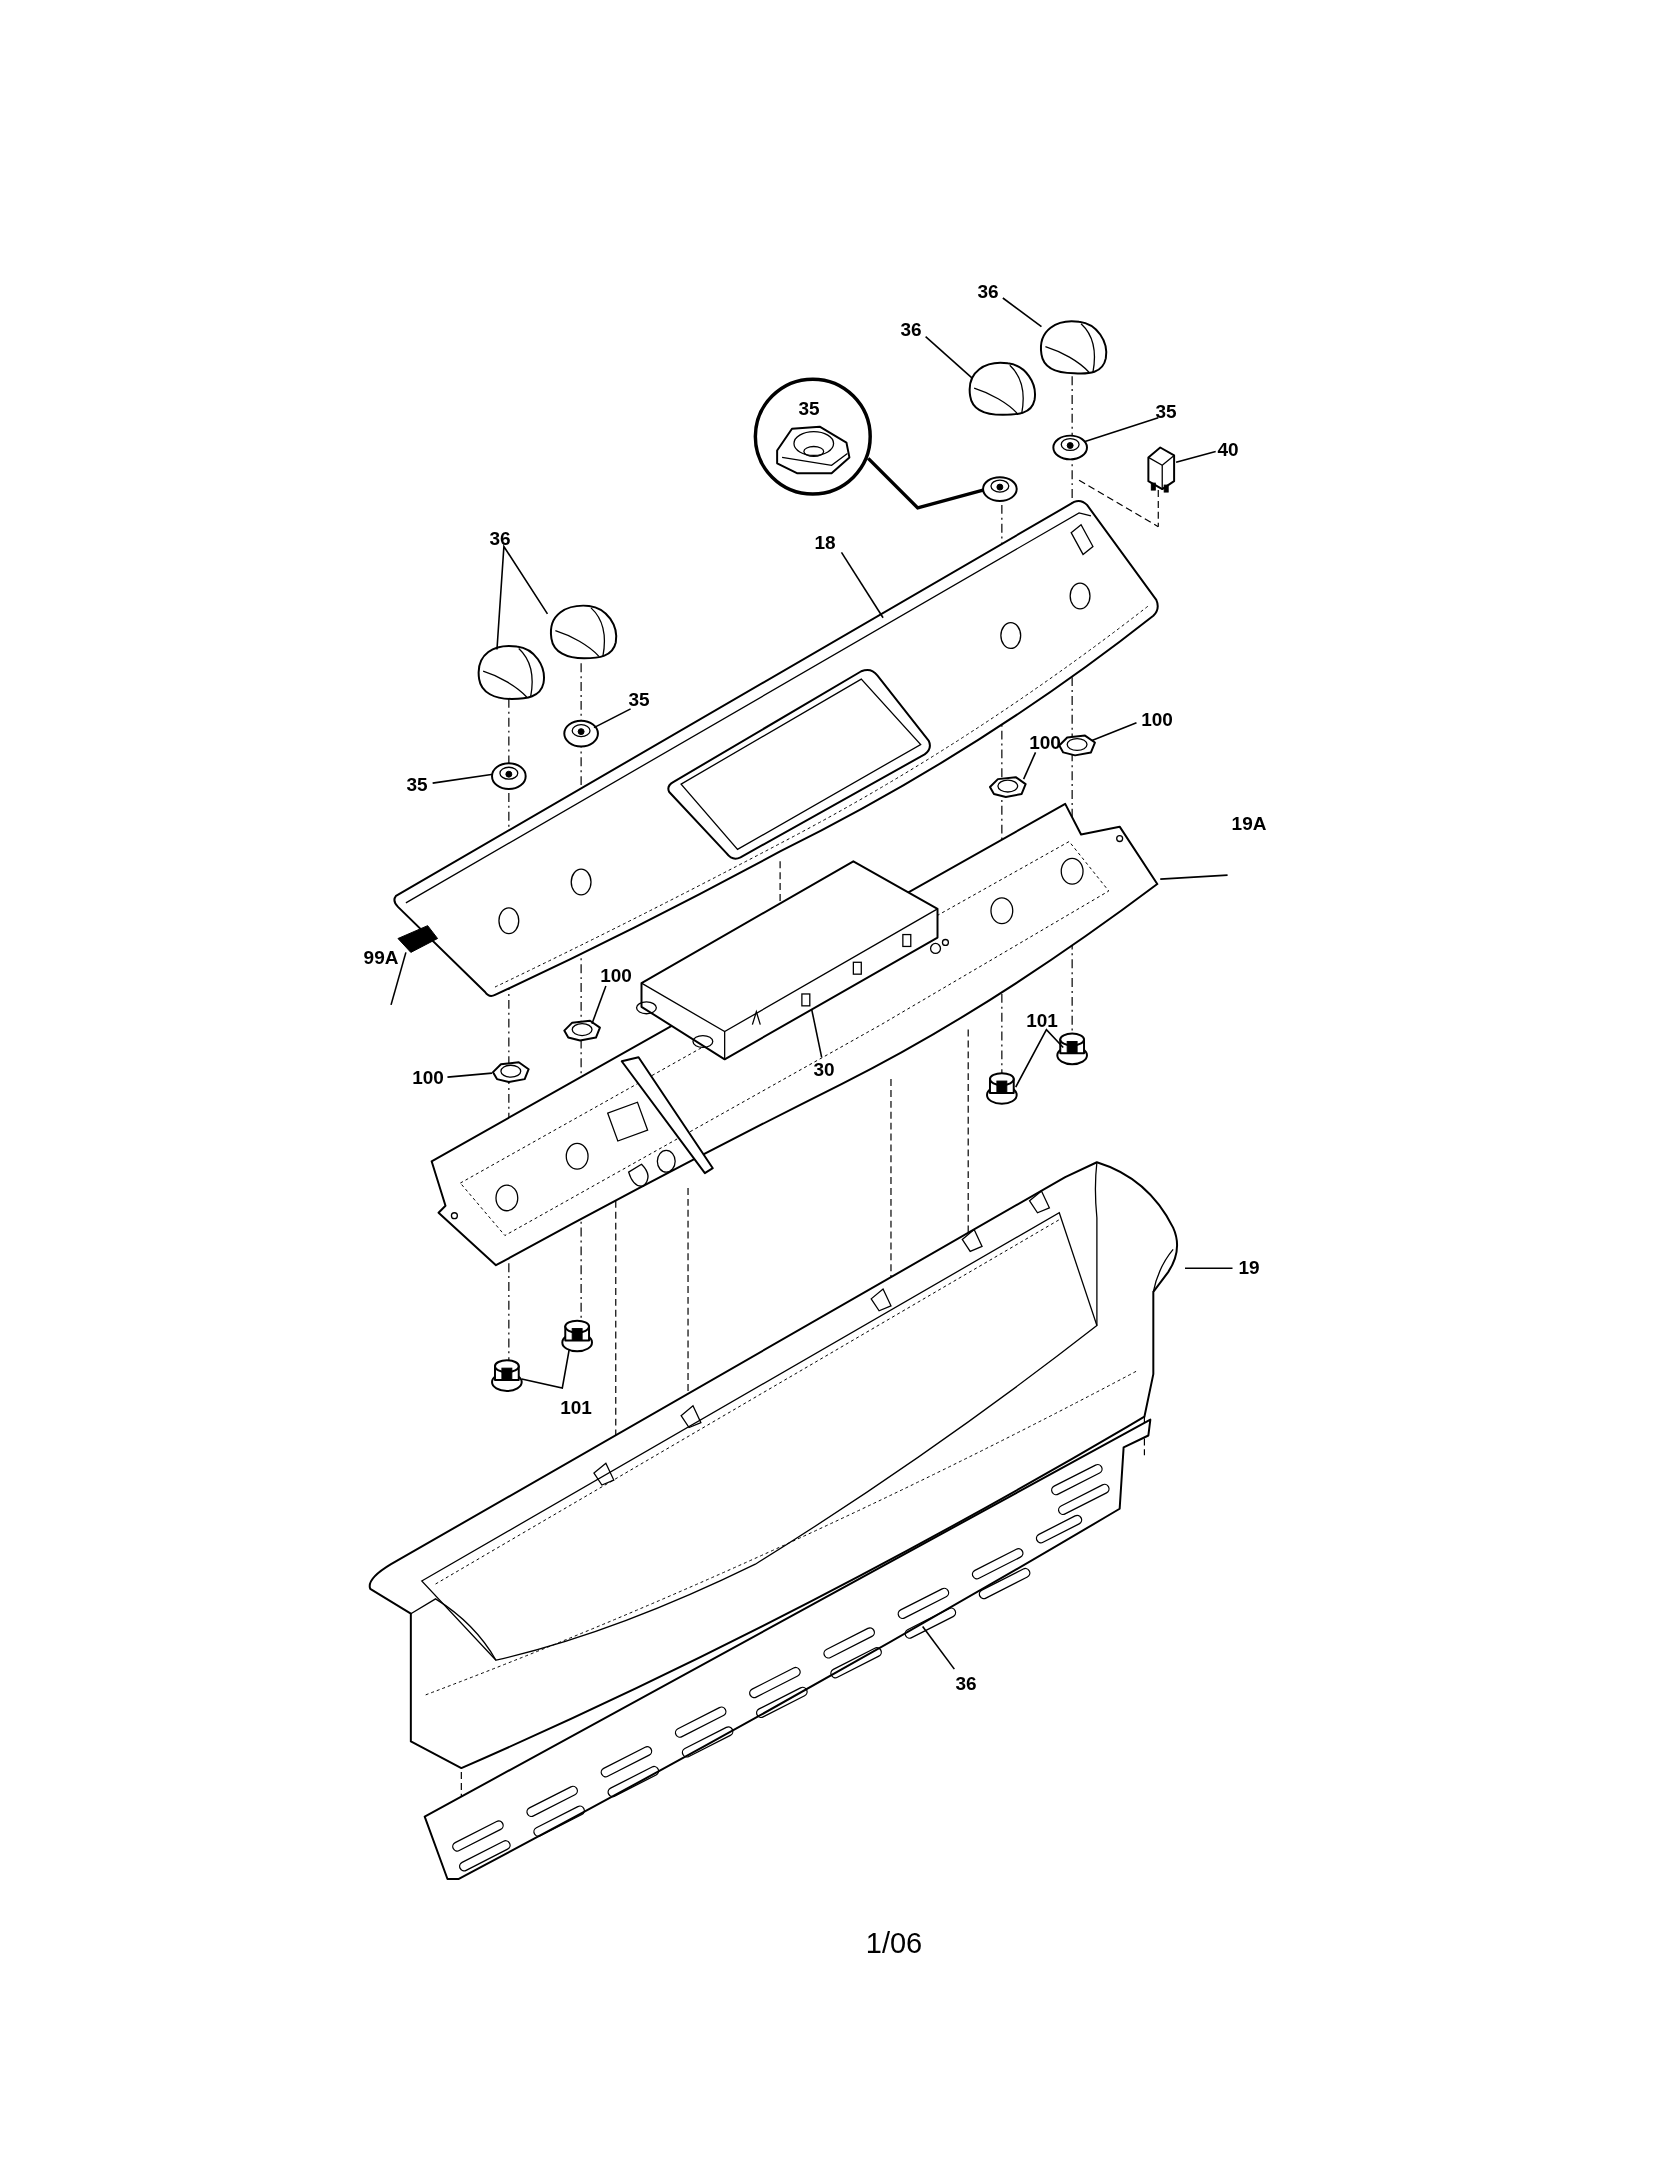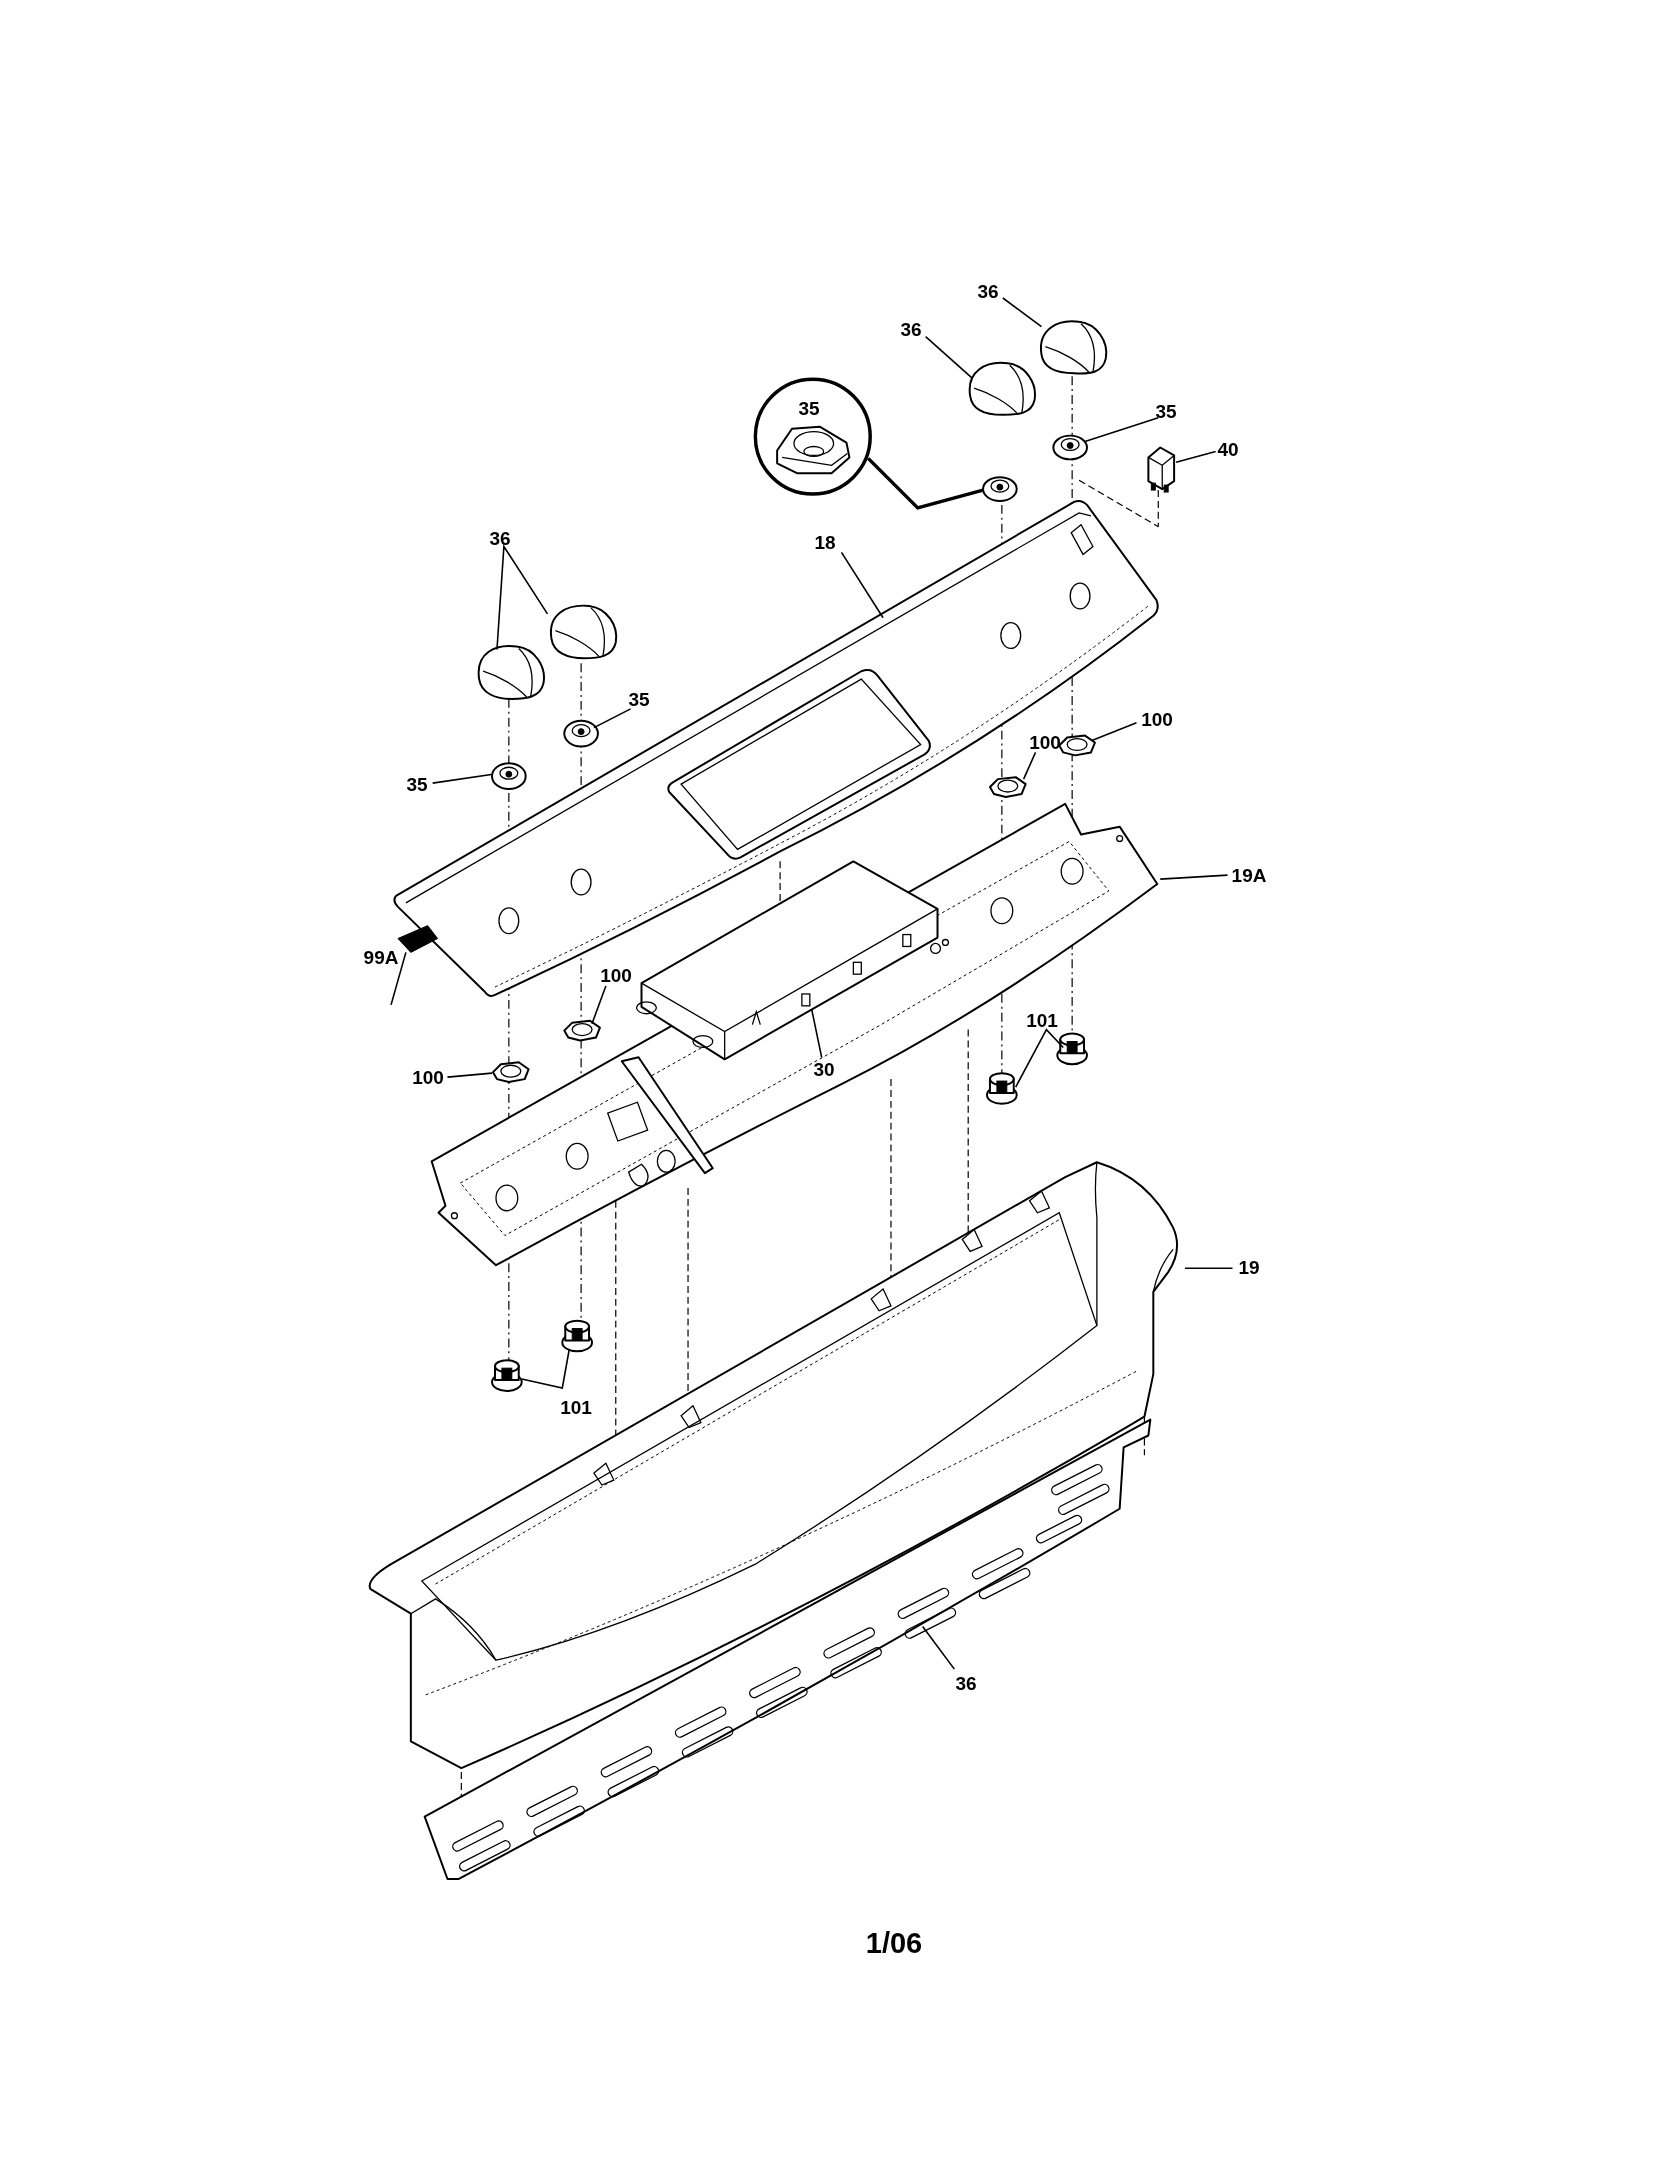--- a/index.html
+++ b/index.html
@@ -1,19 +1,19 @@
 <!DOCTYPE html>
 <html><head>
 <meta charset="utf-8">
 <style>
   html, body { margin:0; padding:0; background:#ffffff; }
   body { width:1679px; height:2178px; position:relative; overflow:hidden; font-family:"Liberation Sans", sans-serif; }
   #diagram { position:absolute; left:0; top:0; width:1679px; height:2178px;border-radius:32px; }
   .lbl { position:absolute; font-family:"Liberation Sans", sans-serif; font-weight:bold; font-size:19px; color:#000; line-height:1; white-space:nowrap; transform:translate(-50%,-50%); }
-  .pg { position:absolute; font-family:"Liberation Sans", sans-serif; font-weight:bold; font-size:29px; color:#000; line-height:1; transform:translate(-50%,-50%); }
+  .pg { position:absolute; font-family:"Liberation Sans", sans-serif; font-weight:normal; font-size:29px; color:#000; line-height:1; transform:translate(-50%,-50%); }
   svg .o { fill:#fff; stroke:#000; stroke-width:2; stroke-linejoin:round; }
   svg .t { fill:none; stroke:#000; stroke-width:1.3; }
   svg .d { fill:none; stroke:#000; stroke-width:1.2; stroke-dasharray:7 4; }
   svg .dd { fill:none; stroke:#000; stroke-width:1.2; stroke-dasharray:9 4 2 4; }
   svg .th { fill:none; stroke:#000; stroke-width:1; stroke-dasharray:3 3; }
   svg .ld { fill:none; stroke:#000; stroke-width:1.6; }
   svg .lb { fill:none; stroke:#000; stroke-width:3.5; }
   svg .blk { fill:#000; stroke:#000; stroke-width:1; }
 </style>
 </head>
@@ -256,21 +256,21 @@
   <span class="lbl" style="left:911px;top:329px">36</span>
   <span class="lbl" style="left:809px;top:408px">35</span>
   <span class="lbl" style="left:1166px;top:411px">35</span>
   <span class="lbl" style="left:1228px;top:449px">40</span>
   <span class="lbl" style="left:825px;top:542px">18</span>
   <span class="lbl" style="left:500px;top:538px">36</span>
   <span class="lbl" style="left:639px;top:699px">35</span>
   <span class="lbl" style="left:417px;top:784px">35</span>
   <span class="lbl" style="left:1157px;top:719px">100</span>
   <span class="lbl" style="left:1045px;top:742px">100</span>
-  <span class="lbl" style="left:1249px;top:875px">19A</span>
+  <span class="lbl" style="left:1249px;top:823px">19A</span>
   <span class="lbl" style="left:381px;top:957px">99A</span>
   <span class="lbl" style="left:616px;top:975px">100</span>
   <span class="lbl" style="left:428px;top:1077px">100</span>
   <span class="lbl" style="left:824px;top:1069px">30</span>
   <span class="lbl" style="left:1042px;top:1020px">101</span>
   <span class="lbl" style="left:576px;top:1407px">101</span>
   <span class="lbl" style="left:1249px;top:1267px">19</span>
   <span class="lbl" style="left:966px;top:1683px">36</span>
 
   <span class="pg" style="left:894px;top:1943px">1/06</span>

